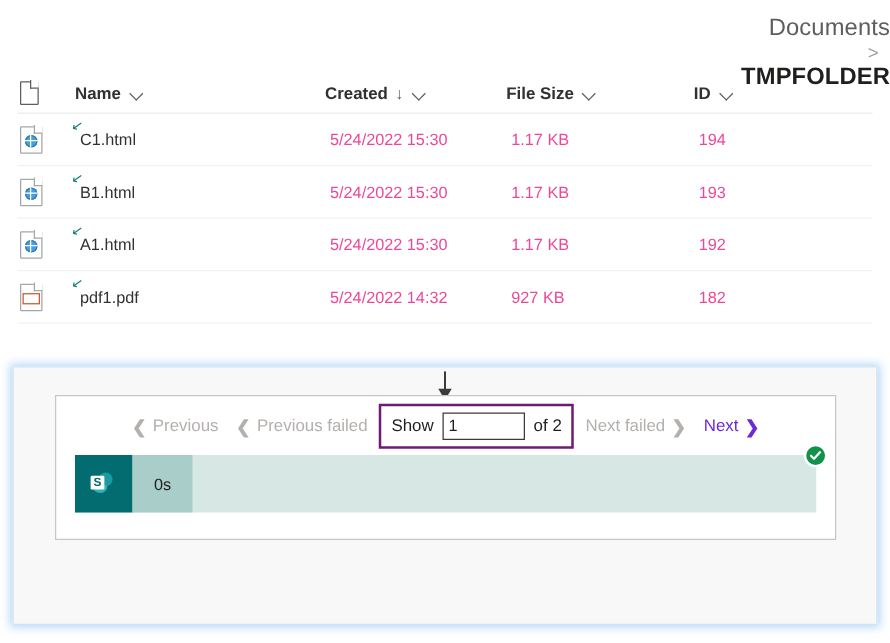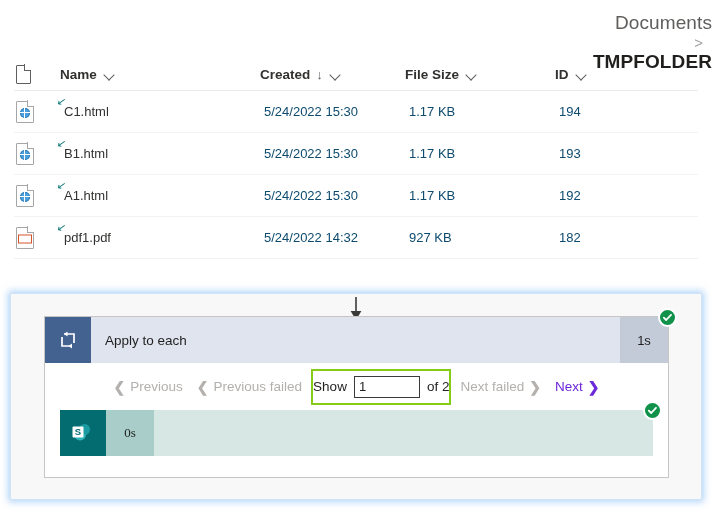--- a/index.html
+++ b/index.html
@@ -94,21 +94,21 @@
 
   .fl-row {
     display: flex;
     align-items: center;
     height: 41px;
     border-bottom: 1px solid #f3f2f1;
     padding-left: 2px;
   }
   .fl-row .cell {
     font-size: 13px;
-    color: #0c4a6e;
+    color: #ec4899;
   }
   .fl-row .cell.name {
     color: #323130;
     position: relative;
     padding-left: 4px;
   }
 
   
   .doc-glyph {
     width: 15px; height: 19px;
@@ -295,22 +295,22 @@
   .pg-caret {
     font-size: 14px;
     font-weight: bold;
     line-height: 1;
   }
 
   .show-group {
     display: flex;
     align-items: center;
     gap: 7px;
-    border: 2px solid #84cc16;
-    padding: 5px 0;
+    border: 2px solid #701a75;
+    padding: 5px 8px;
     margin: 0 2px;
     box-sizing: border-box;
   }
   .show-label { font-size: 13.5px; color: #201f1e; }
   .show-input {
     width: 66px;
     height: 22px;
     border: 1.4px solid #3b3a39;
     background: #ffffff;
     font-family: "Liberation Sans", sans-serif;
@@ -321,21 +321,21 @@
     outline: none;
   }
   .show-of { font-size: 13.5px; color: #201f1e; }
 
   
   .inner-wrap {
     padding: 0 15px;
   }
   .step-bar.action { background: #d7e7e4; }
   .step-icon.sp { background: #036c70; }
-  .step-bar.action .step-dur { background: #a9cdc8; font-family: Liberation Serif, serif; }
+  .step-bar.action .step-dur { background: #a9cdc8; }
   .sp-glyph {
     width: 26px; height: 26px;
     position: relative;
   }
 </style>
 </head>
 <body>
 
 <div class="breadcrumb">
   <span class="bc-root">Documents</span>
@@ -434,37 +434,20 @@
 
   <div class="arrow-connector">
     <svg width="18" height="24" viewBox="0 0 18 24">
       <line x1="9" y1="0" x2="9" y2="18" stroke="#3b3a39" stroke-width="1.6"></line>
       <polygon points="9,23 3.6,14 14.4,14" fill="#3b3a39"></polygon>
     </svg>
   </div>
 
   <div class="flow-card">
 
-    <div class="step-bar loop">
-      <div class="step-icon loop">
-        <svg width="22" height="22" viewBox="0 0 22 22">
-          <path d="M5 8 V17 H15" fill="none" stroke="#ffffff" stroke-width="1.7"></path>
-          <path d="M17 14 V5 H7" fill="none" stroke="#ffffff" stroke-width="1.7"></path>
-          <polygon points="7,5 10.5,2.4 10.5,7.6" fill="#ffffff"></polygon>
-          <polygon points="15,17 11.6,14.4 11.6,19.6" fill="#ffffff" transform="rotate(180 13.3 17)"></polygon>
-        </svg>
-      </div>
-      <div class="step-title">Apply to each</div>
-      <div class="step-dur">1s</div>
-      <div class="status-badge">
-        <svg width="11" height="11" viewBox="0 0 11 11">
-          <polyline points="1.8,5.6 4.2,8 9,2.8" fill="none" stroke="#ffffff" stroke-width="1.8" stroke-linecap="round" stroke-linejoin="round"></polyline>
-        </svg>
-      </div>
-    </div>
 
     <div class="pager">
       <div class="pg-link disabled">
         <span class="pg-caret">❮</span>
         <span>Previous</span>
       </div>
       <div class="pg-link disabled">
         <span class="pg-caret">❮</span>
         <span>Previous failed</span>
       </div>

